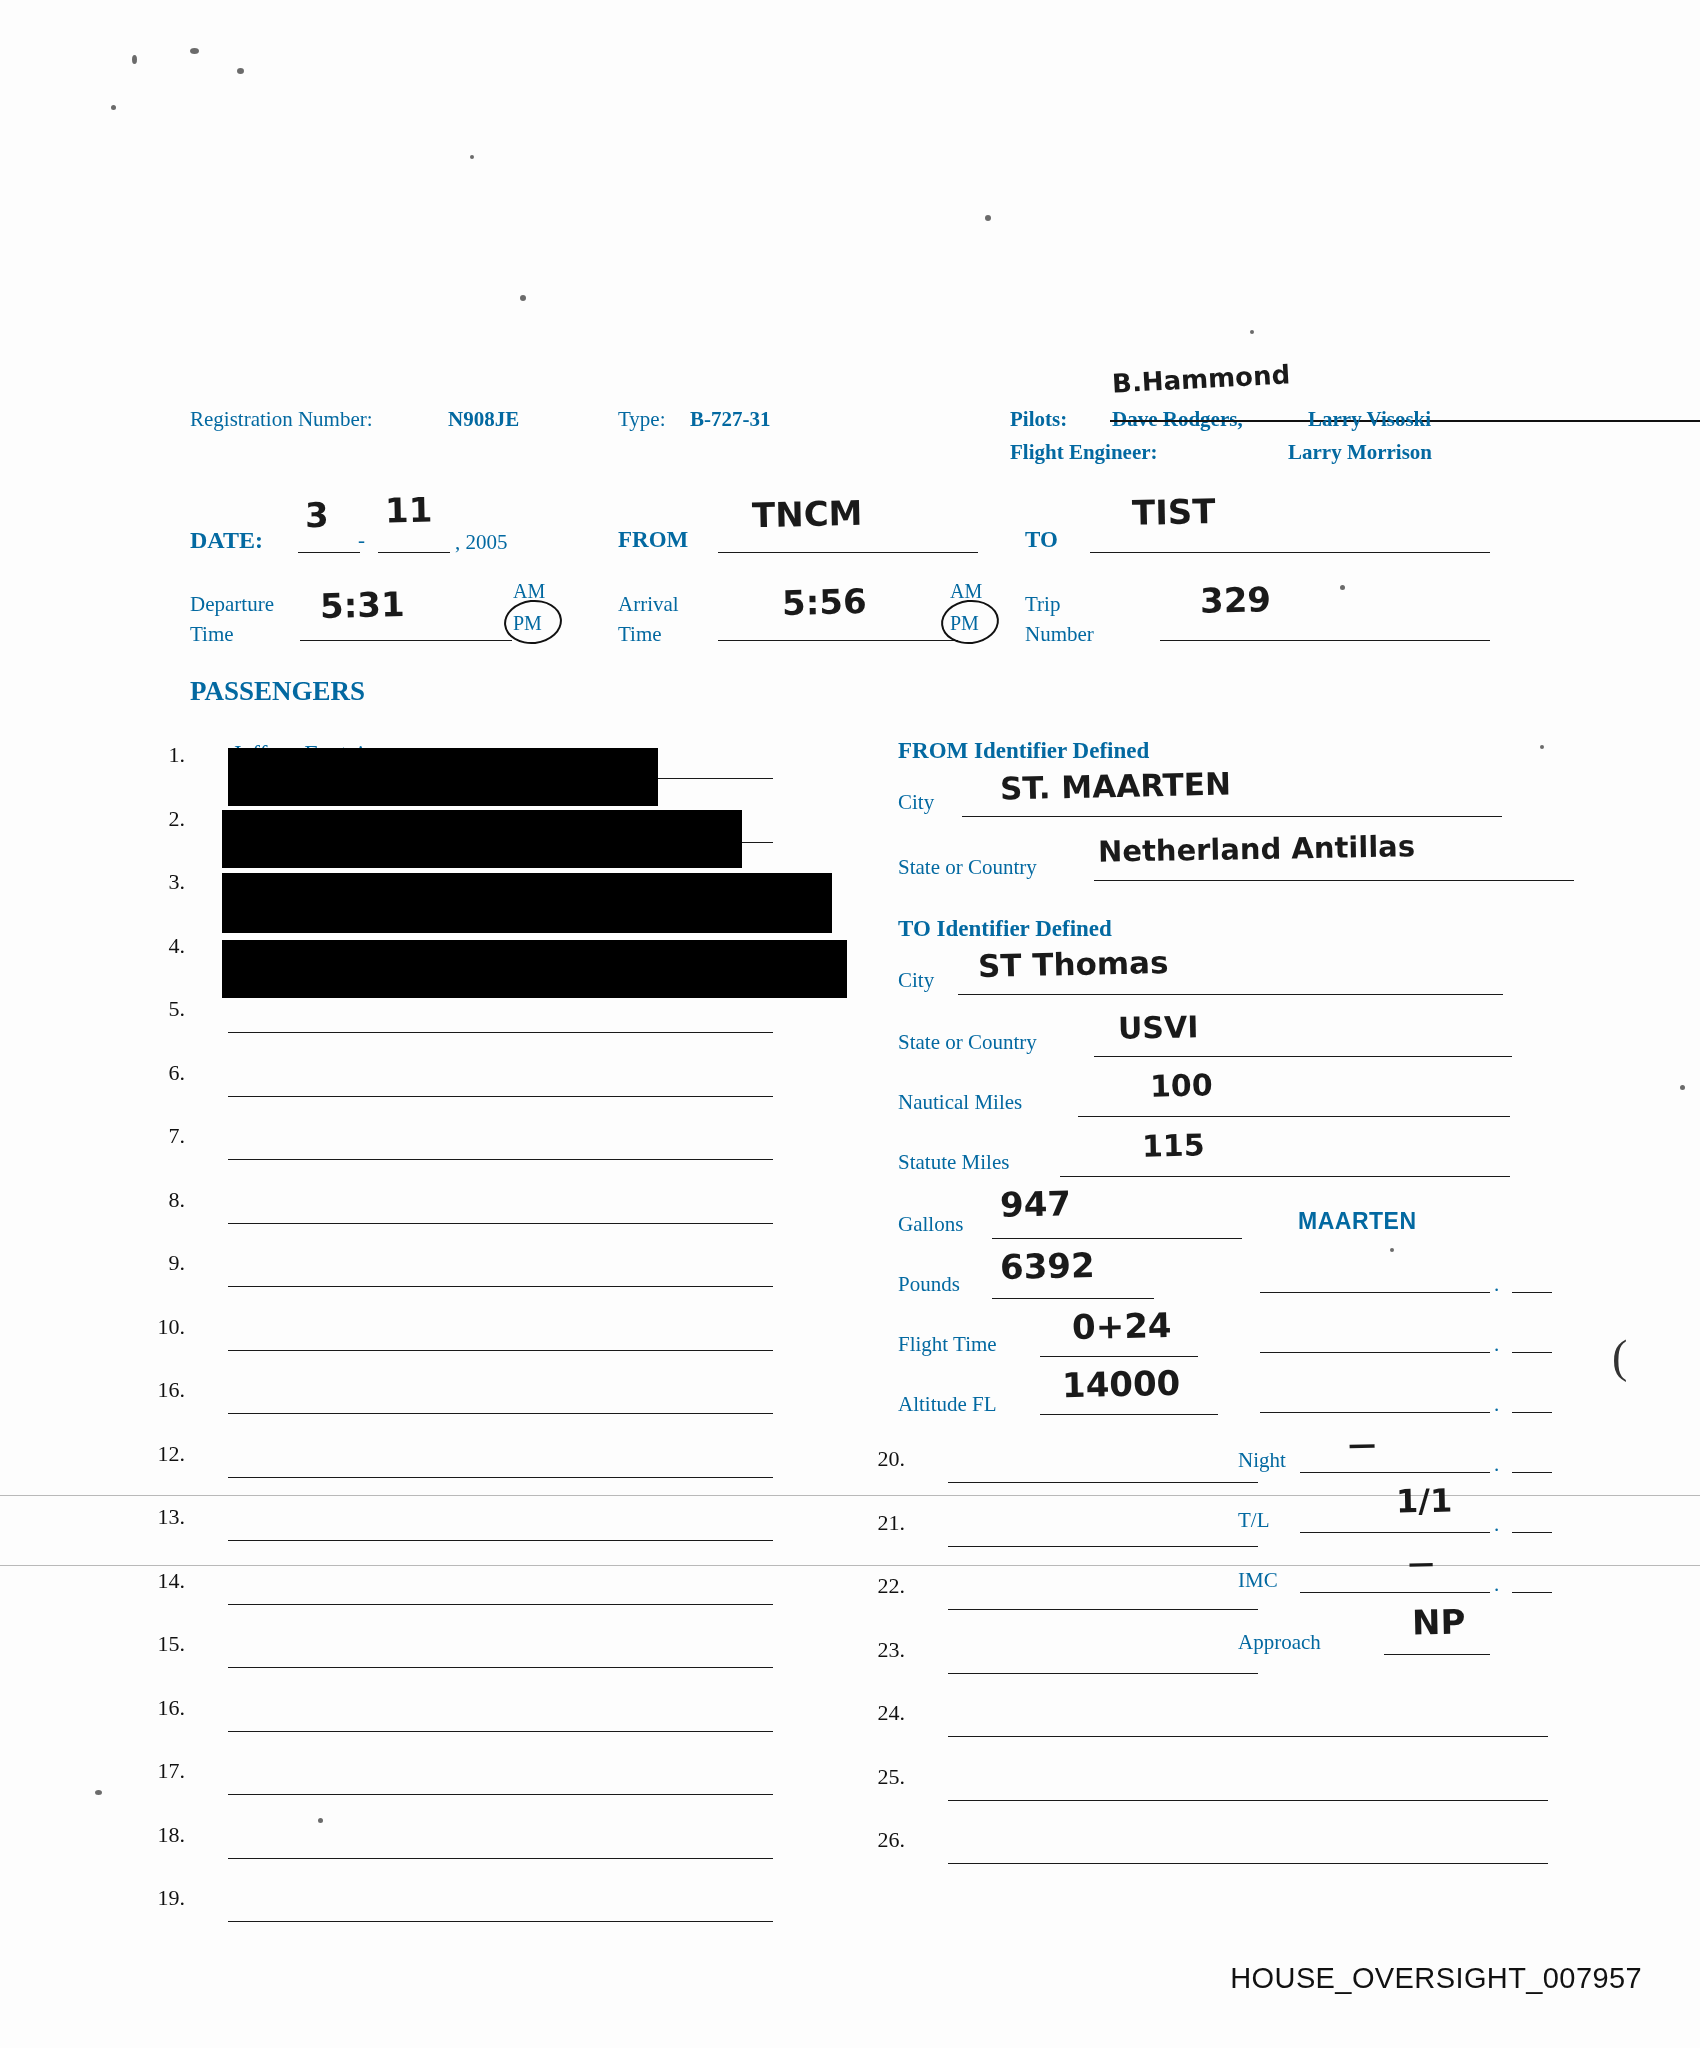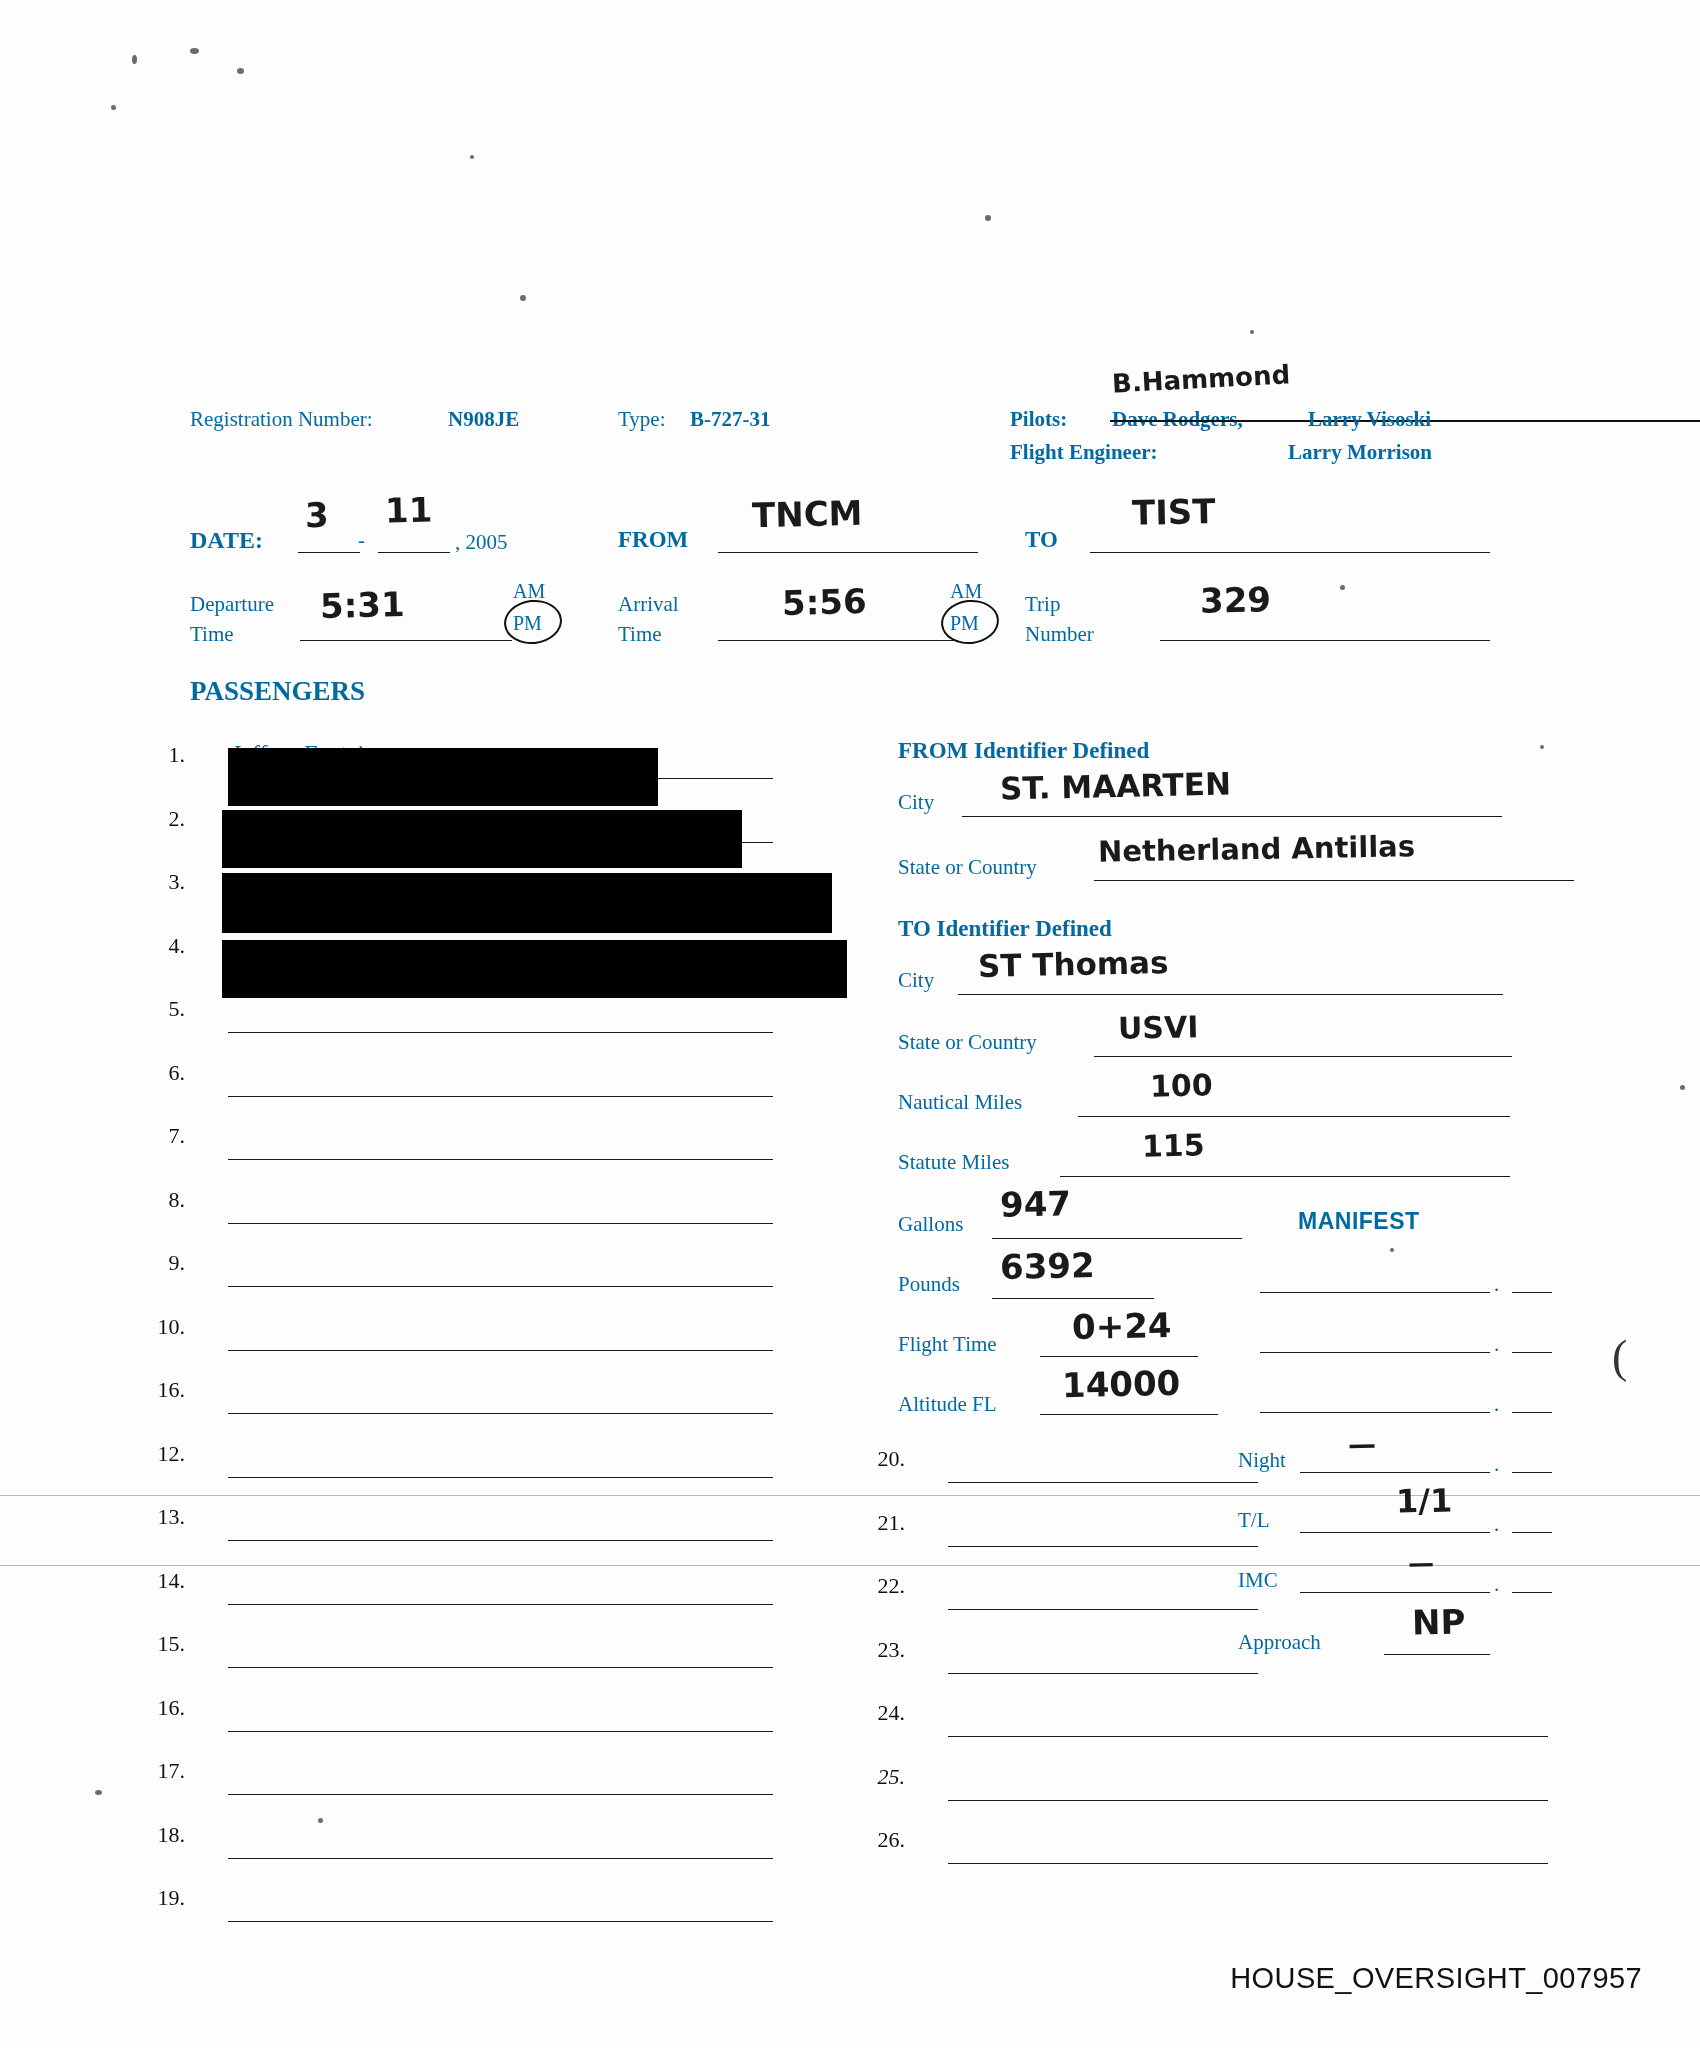--- a/index.html
+++ b/index.html
@@ -265,21 +265,21 @@
       <div class="pnum" style="left: 863px; top: 1446px;">20.</div>
       <div class="rule" style="left: 948px; top: 1482px; width: 310px;"></div>
       <div class="pnum" style="left: 863px; top: 1509.5px;">21.</div>
       <div class="rule" style="left: 948px; top: 1545.5px; width: 310px;"></div>
       <div class="pnum" style="left: 863px; top: 1573px;">22.</div>
       <div class="rule" style="left: 948px; top: 1609px; width: 310px;"></div>
       <div class="pnum" style="left: 863px; top: 1636.5px;">23.</div>
       <div class="rule" style="left: 948px; top: 1672.5px; width: 310px;"></div>
       <div class="pnum" style="left: 863px; top: 1700px;">24.</div>
       <div class="rule" style="left: 948px; top: 1736px; width: 600px;"></div>
-      <div class="pnum" style="left: 863px; top: 1763.5px; font-style: italic;">25.</div>
+      <div class="pnum" style="left: 863px; top: 1763.5px;">25.</div>
       <div class="rule" style="left: 948px; top: 1799.5px; width: 600px;"></div>
       <div class="pnum" style="left: 863px; top: 1827px;">26.</div>
       <div class="rule" style="left: 948px; top: 1863px; width: 600px;"></div>
     </div>
 
   <div class="lbl b" style="left:898px;top:738px;font-size:23px;">FROM Identifier Defined</div>
   <div class="lbl" style="left:898px;top:790px;">City</div>
   <div class="hw" style="left:1000px;top:768px;font-size:31px;">ST. MAARTEN</div>
   <div class="rule" style="left:962px;top:816px;width:540px;"></div>
 
@@ -300,21 +300,21 @@
   <div class="hw" style="left:1150px;top:1068px;">100</div>
   <div class="rule" style="left:1078px;top:1116px;width:432px;"></div>
 
   <div class="lbl" style="left:898px;top:1150px;">Statute Miles</div>
   <div class="hw" style="left:1142px;top:1128px;">115</div>
   <div class="rule" style="left:1060px;top:1176px;width:450px;"></div>
 
   <div class="lbl" style="left:898px;top:1212px;">Gallons</div>
   <div class="hw lg" style="left:1000px;top:1184px;">947</div>
   <div class="rule" style="left:992px;top:1238px;width:250px;"></div>
-  <div class="lbl b sans" style="left:1298px;top:1208px;font-size:23px;letter-spacing:.5px;">MANIFEST</div>
+  <div class="lbl b sans" style="left:1298px;top:1208px;font-size:23px;letter-spacing:.5px;">MAARTEN</div>
 
   <div class="lbl" style="left:898px;top:1272px;">Pounds</div>
   <div class="hw lg" style="left:1000px;top:1246px;">6392</div>
   <div class="rule" style="left:992px;top:1298px;width:162px;"></div>
   <div class="rule" style="left:1260px;top:1292px;width:230px;"></div>
   <div class="lbl" style="left:1494px;top:1272px;">.</div>
   <div class="rule" style="left:1512px;top:1292px;width:40px;"></div>
 
   <div class="lbl" style="left:898px;top:1332px;">Flight Time</div>
   <div class="hw lg" style="left:1072px;top:1306px;">0+24</div>

